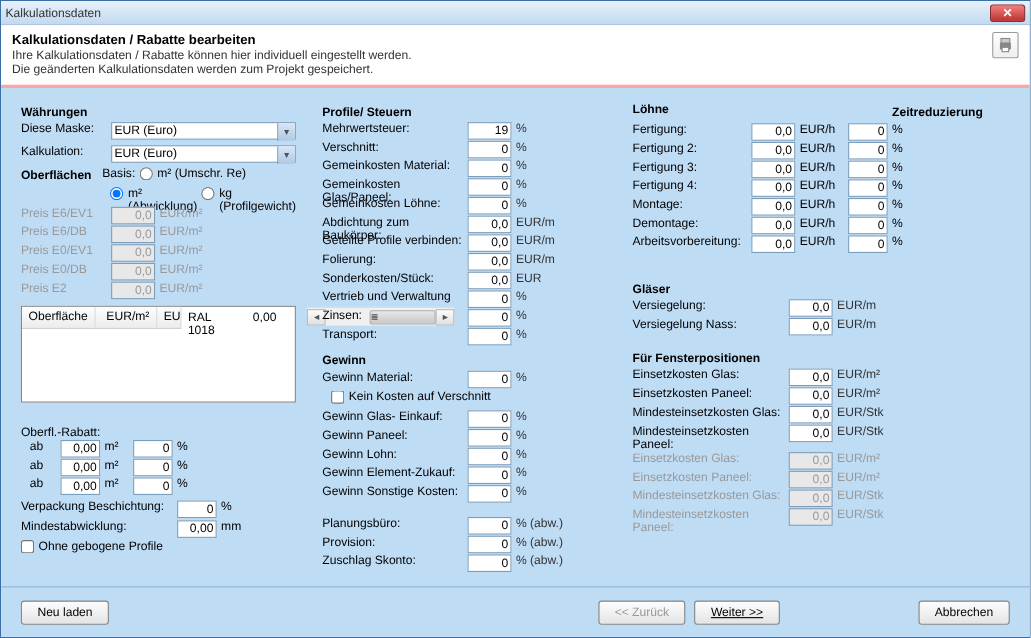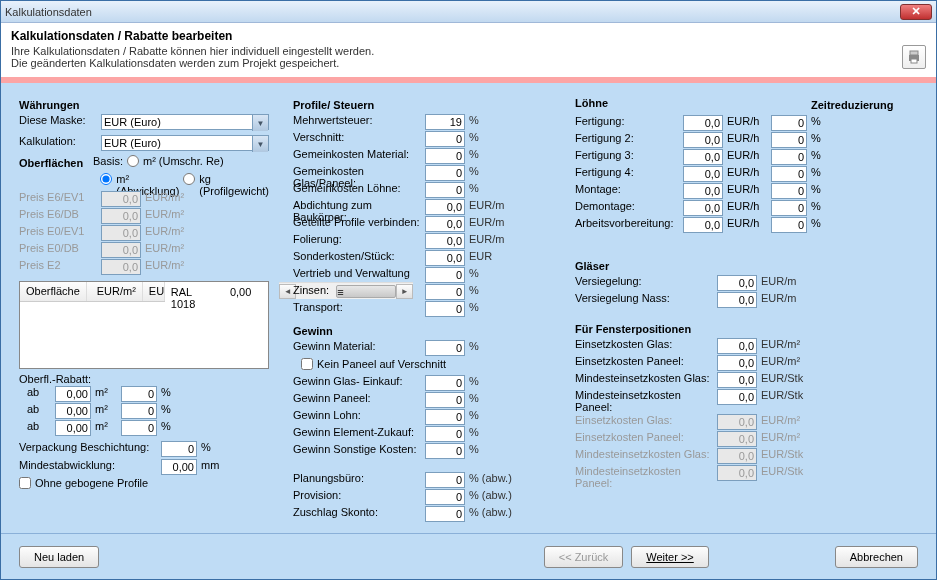--- a/index.html
+++ b/index.html
@@ -1,21 +1,21 @@
 <!DOCTYPE html>
 <html><head>
 <meta charset="utf-8">
 <style>
 *{box-sizing:border-box;margin:0;padding:0;font-family:Tahoma,Arial,sans-serif;font-size:11px}
 body{background:#f0f0f0}
 .window{width:937px;height:580px;background:#fff;border:1px solid #3a6ea5;display:flex;flex-direction:column}
 .titlebar{height:22px;background:linear-gradient(to bottom,#e8f1fb,#c2d9f0);display:flex;align-items:center;padding:0 4px;border-bottom:1px solid #a0b8d8}
 .titlebar span{flex:1;color:#333}
 .close-btn{width:32px;height:16px;background:linear-gradient(to bottom,#f08080,#c03030);border:1px solid #803030;border-radius:3px;display:flex;align-items:center;justify-content:center;color:#fff;font-weight:bold;cursor:pointer}
-.header{background:#fff;padding:6px 10px 8px;border-bottom:6px solid #fca5a5;display:flex;align-items:flex-end}
+.header{background:#fff;padding:6px 10px 8px;border-bottom:3px solid #fca5a5;display:flex;align-items:flex-start}
 .header-text{flex:1}
 .header h2{font-size:12px;font-weight:bold;margin-bottom:2px}
 .header p{font-size:11px;color:#333}
 .print-icon{width:24px;height:24px;border:1px solid #999;border-radius:2px;display:flex;align-items:center;justify-content:center;background:linear-gradient(#fff,#eee);cursor:pointer}
 .content{flex:1;background:#bfdcf5;padding:14px 18px 10px;display:flex;gap:24px;overflow:hidden}
 .col{display:flex;flex-direction:column;gap:1px}
 .col1{width:250px}
 .col2{width:258px}
 .col3{flex:1}
 .group-title{font-weight:bold;margin-top:2px;margin-bottom:2px}
@@ -145,21 +145,21 @@
           <div style="width:22px"></div>
         </div>
         <div class="st-scroll">
           <div class="arr">◄</div>
           <div class="thumb">≡</div>
           <div style="flex:1"></div>
           <div class="arr">►</div>
         </div>
       </div>
 
-      <div style="margin-top:3px">Oberfl.-Rabatt:</div>
+      <div style="margin-top:20px">Oberfl.-Rabatt:</div>
       <div id="rabatt-rows">
           <div class="row sub">
             <span style="width:24px">ab</span>
             <input type="text" class="inp-36" value="0,00" style="">
             <span style="width:22px">m²</span>
             <input type="text" class="inp-36" value="0" style="">
             <span>%</span>
           </div>
           <div class="row sub">
             <span style="width:24px">ab</span>
@@ -259,21 +259,21 @@
         </div>
 
       <div class="group-title" style="margin-top:6px">Gewinn</div>
       <div class="row">
         <div class="lbl-m">Gewinn Material:</div>
         <input type="text" class="inp-40" value="0" style="">
         <span class="unit">%</span>
       </div>
       <div class="row sub">
         <input type="checkbox" class="chk" style="">
-        <span>Kein Paneel auf Verschnitt</span>
+        <span>Kein Kosten auf Verschnitt</span>
       </div>
       <div id="gewinn-rows">
           <div class="row">
             <div class="lbl-m">Gewinn Glas- Einkauf:</div>
             <input type="text" class="inp-40" value="0" style="">
             <span class="unit">%</span>
           </div>
           <div class="row">
             <div class="lbl-m">Gewinn Paneel:</div>
             <input type="text" class="inp-40" value="0" style="">

